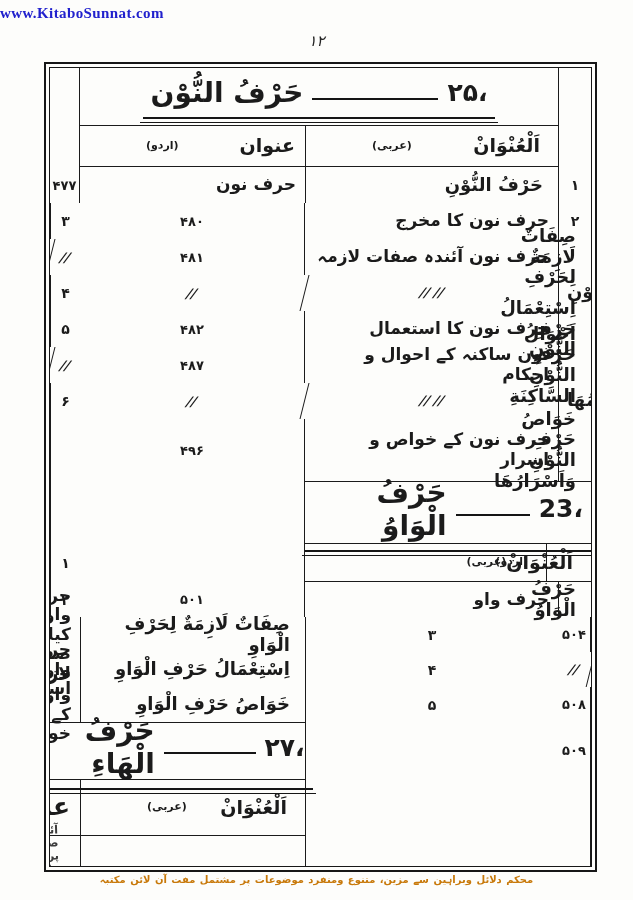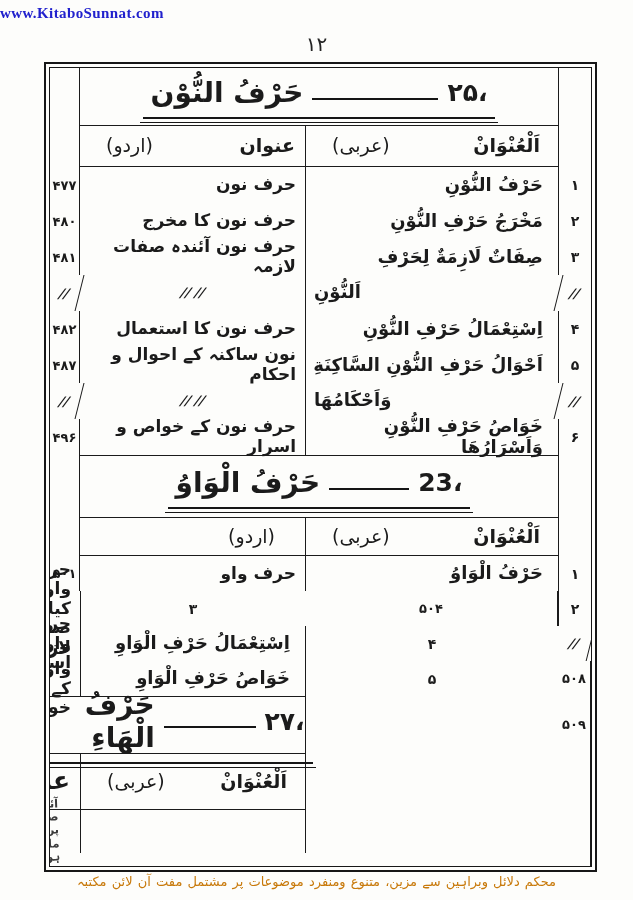--- a/index.html
+++ b/index.html
@@ -15,21 +15,21 @@
     color:var(--ink);
   }
   
   .site-url{
     position:absolute;top:5px;left:0;right:0;text-align:left;
     font-family:"Liberation Serif",serif;font-weight:bold;
     font-size:15px;letter-spacing:.4px;color:#2121cd;
   }
   .page-num{
     position:absolute;top:32px;left:0;right:0;text-align:center;
-    font-size:20px;color:#242424;
+    font-size:15px;color:#242424;font-style:italic;
   }
   
   .frame{
     position:absolute;left:44px;top:62px;width:553px;height:810px;
     border:2.6px solid #171717;padding:3px;background:transparent;
   }
   .frame-inner{
     width:100%;height:100%;border:1.3px solid #171717;overflow:hidden;
   }
   
@@ -78,40 +78,40 @@
   
   .hdr{
     border-top:1.7px solid var(--ink);border-bottom:1.7px solid var(--ink);
     justify-content:space-between;
   }
   .ca.hdr{padding:0 18px 0 26px;}
   .cu.hdr{padding:0 10px 0 26px;}
   .cu.hdr.single{justify-content:flex-start;padding-right:30px;}
   .unwan{font-size:19px;font-weight:700;}
   .unwan-big{font-size:25px;font-weight:700;}
-  .lang{font-size:19px;font-weight:400;}
+  .lang{font-size:11px;font-weight:700;margin-left:40px;}
   
   .h-band1{min-height:57px;}
   .h-hdr1{min-height:42px;}
   .h-row1{min-height:36px;}
   .h-band2{min-height:62px;}
   .h-hdr2{min-height:39px;}
   .h-row2{min-height:35px;}
   .h-band3{min-height:57px;}
   .h-hdr3{min-height:43px;}
   .h-note{min-height:25px;}
   
   .note-txt{
     font-size:11.5px;font-weight:600;color:#3c3c3c;
     transform:rotate(-2deg);margin-right:12px;
   }
   
   .footer-tag{
     position:absolute;top:874px;left:0;right:0;text-align:center;
-    direction:rtl;font-size:13px;font-weight:400;color:#c8790a;
+    direction:rtl;font-size:10px;font-weight:700;color:#c8790a;
     word-spacing:1px;
   }
 </style>
 </head>
 <body>
 
 <div class="site-url">www.KitaboSunnat.com</div>
 <div class="page-num">۱۲</div>
 
 <div class="frame">
@@ -138,21 +138,20 @@
       <span class="lang">(اردو)</span>
     </div>
     <div class="cell cp h-hdr1"></div>
 
     <div class="cell cs h-row1">۱</div>
     <div class="cell ca h-row1">حَرْفُ النُّوْنِ</div>
     <div class="cell cu h-row1">حرف نون</div>
     <div class="cell cp h-row1">۴۷۷</div>
 
     <div class="cell cs h-row1">۲</div>
-    <div class="cell ca h-row1">مَخْرَجُ حَرْفِ النُّوْنِ</div>
     <div class="cell cu h-row1">حرف نون کا مخرج</div>
     <div class="cell cp h-row1">۴۸۰</div>
 
     <div class="cell cs h-row1">۳</div>
     <div class="cell ca h-row1">صِفَاتٌ لَازِمَةٌ لِحَرْفِ</div>
     <div class="cell cu h-row1">حرف نون آئندہ صفات لازمہ</div>
     <div class="cell cp h-row1">۴۸۱</div>
 
     <div class="cell cs h-row1 dit">//</div>
     <div class="cell ca cont h-row1">اَلنُّوْنِ</div>
@@ -201,20 +200,21 @@
 
     <div class="cell cs h-row2">۱</div>
     <div class="cell ca h-row2">حَرْفُ الْوَاوُ</div>
     <div class="cell cu h-row2">حرف واو</div>
     <div class="cell cp h-row2">۵۰۱</div>
 
     <div class="cell cs h-row2">۲</div>
     <div class="cell cp h-row2">۵۰۴</div>
 
     <div class="cell cs h-row2">۳</div>
+    <div class="cell ca h-row2">صِفَاتٌ لَازِمَةٌ لِحَرْفِ الْوَاوِ</div>
     <div class="cell cu h-row2">حرف واو کیلئے صفات لازمہ</div>
     <div class="cell cp h-row2 dit">//</div>
 
     <div class="cell cs h-row2">۴</div>
     <div class="cell ca h-row2">اِسْتِعْمَالُ حَرْفِ الْوَاوِ</div>
     <div class="cell cu h-row2">حرف واو کا استعمال</div>
     <div class="cell cp h-row2">۵۰۸</div>
 
     <div class="cell cs h-row2">۵</div>
     <div class="cell ca h-row2">خَوَاصُ حَرْفِ الْوَاوِ</div>

